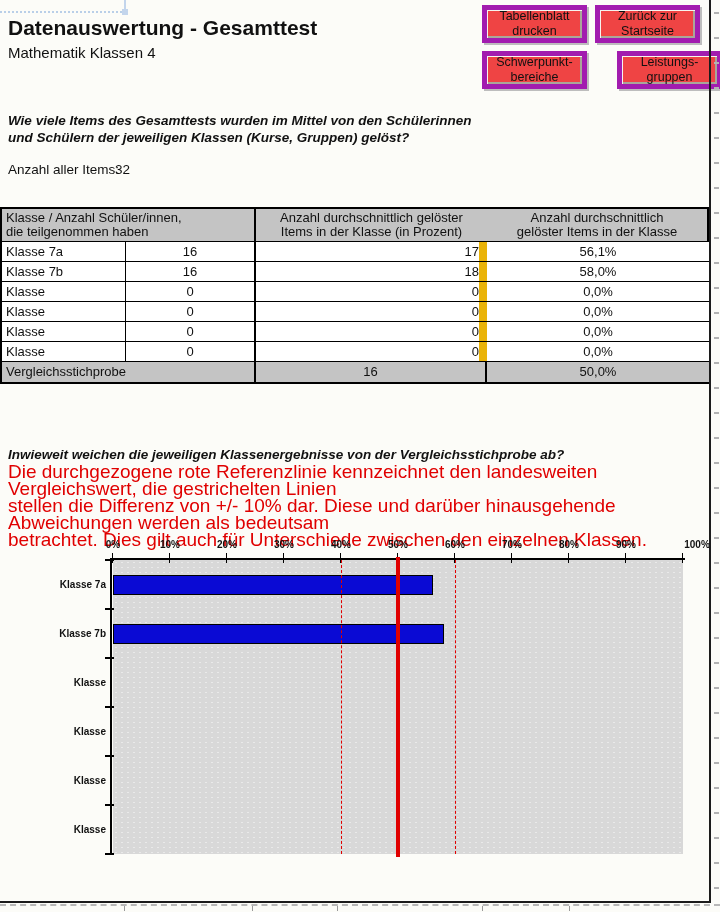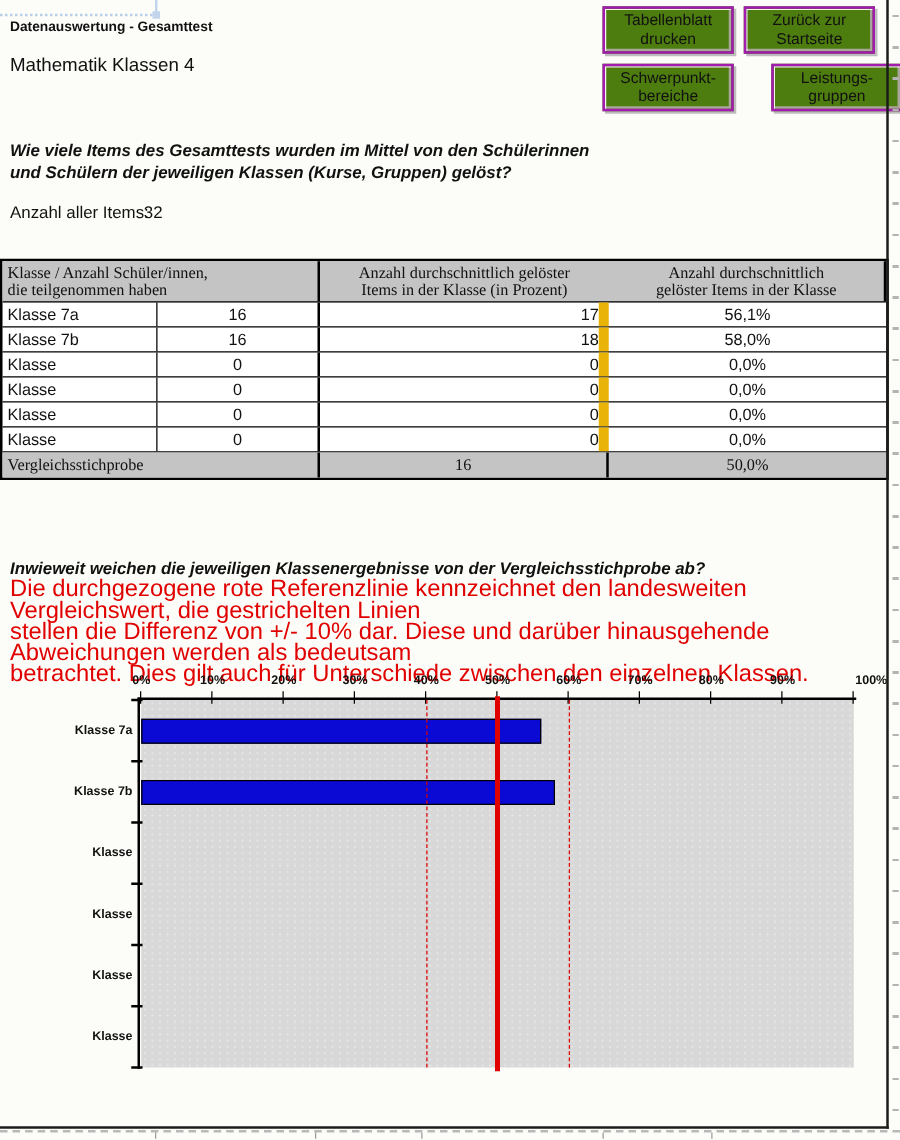--- a/index.html
+++ b/index.html
@@ -6,40 +6,40 @@
   body{width:720px;height:912px;position:relative;overflow:hidden;background:#fcfcf8;
        font-family:"Liberation Sans",sans-serif;color:#111;}
   .abs{position:absolute;}
 
   
   .sel-h{left:0;top:11px;width:126px;height:0;border-top:2px dotted #b9cfe8;}
   .sel-v{left:124px;top:0;width:0;height:11px;border-left:2px solid #c3d5ec;}
   .sel-handle{left:122px;top:9px;width:6px;height:6px;background:#c3d5ec;}
 
   
-  .title{left:8px;top:16px;font-size:11px;font-weight:bold;}
+  .title{left:8px;top:16px;font-size:21px;font-weight:bold;}
   .subtitle{left:8px;top:44px;font-size:15px;}
 
   
-  .btn{width:105px;height:38px;background:#4d7c0f;border:2px solid #a21caf;
+  .btn{width:105px;height:38px;background:#ef4444;border:5px solid #a21caf;
        box-shadow:inset 1px 1px 0 #f6f4ee,inset -2px -2px 0 #aaa699,2px 2px 0 #bdbdbd;
        font-size:12.5px;line-height:15px;text-align:center;display:flex;align-items:center;
        justify-content:center;white-space:pre-line;cursor:pointer;box-sizing:border-box;
        font-family:"Liberation Sans",sans-serif;color:#111;padding:0;}
   .btn1{left:482px;top:5px;}  .btn2{left:595px;top:5px;}
   .btn3{left:482px;top:51px;} .btn4{left:595px;top:51px;margin-left:22px;}
 
   .q{font-size:13.5px;font-weight:bold;font-style:italic;line-height:17px;white-space:pre-line;}
   .q1{left:8px;top:112px;}
   .items-label{left:8px;top:162px;font-size:13.5px;}
   .items-value{left:115px;top:162px;font-size:13.5px;}
 
   
   .tbl{left:0;top:207px;width:711px;border:2px solid #000;background:#fff;box-sizing:border-box;}
-  .thead,.tfoot{display:grid;grid-template-columns:254px 231px 222px;background:#c4c4c4;font-family:Liberation Serif, serif;}
+  .thead,.tfoot{display:grid;grid-template-columns:254px 231px 222px;background:#c4c4c4;}
   .thead{border-bottom:1px solid #000;}
   .th{font-size:13px;line-height:14px;padding:2px 4px;white-space:pre-line;box-sizing:border-box;}
   .th.mid,.th.right{text-align:center;}
   .th.left{border-right:2px solid #000;}
   .th.mid{border-right:2px solid #000;}
   .trow{display:grid;grid-template-columns:124px 130px 231px 222px;height:20px;border-bottom:1px solid #000;box-sizing:border-box;}
   .tc{font-size:13px;line-height:19px;box-sizing:border-box;overflow:hidden;}
   .tc.c1{padding-left:4px;border-right:1px solid #000;}
   .tc.c2{text-align:center;border-right:2px solid #000;}
   .tc.c3{text-align:right;border-right:8px solid #eab308;}

